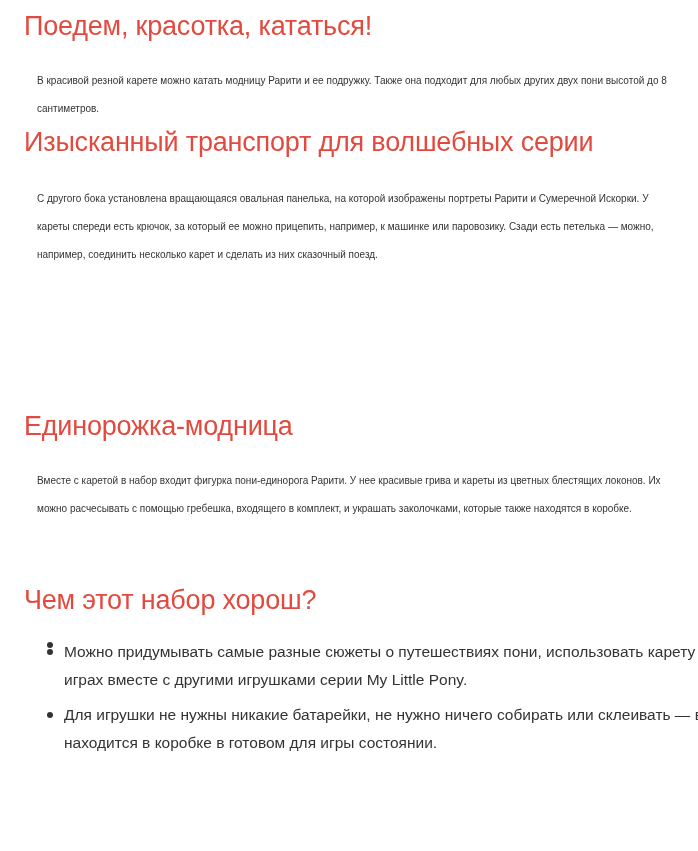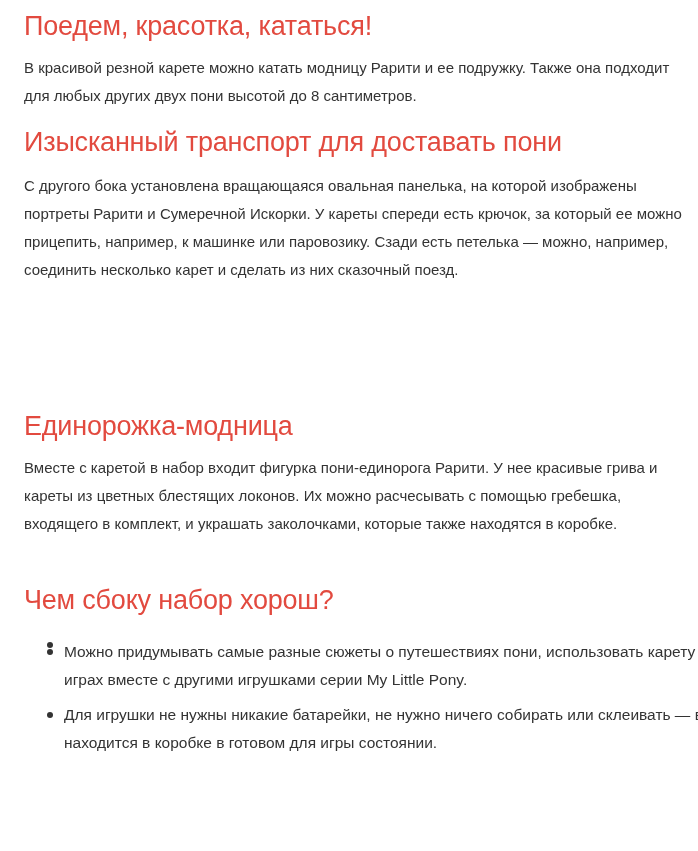--- a/index.html
+++ b/index.html
@@ -23,23 +23,23 @@
       font-family: "Liberation Sans", sans-serif;
       font-weight: normal;
       color: #e24a3f;
       font-size: 27px;
       line-height: 32px;
       margin: 0;
       letter-spacing: -0.2px;
       text-align: right;
     }
     p.body-text {
-      font-size: 15px;
+      font-size: 10px;
       line-height: 28px;
-      margin: 0;
+      margin: 13px;
       color: #333333;
     }
     ul.feature-list {
       list-style: none;
       margin: 0;
       padding: 0 0 0 40px;
     }
     ul.feature-list li {
       position: relative;
       font-size: 15.5px;
@@ -68,31 +68,31 @@
 </head>
 <body>
 
 <div class="article">
 
   <h2 id="s1-title" class="section-title">Поедем, красотка, кататься!</h2>
   <div id="s1-text">
     <p class="body-text">В красивой резной карете можно катать модницу Рарити и ее подружку. Также она подходит для любых других двух пони высотой до 8 сантиметров.</p>
   </div>
 
-  <h2 id="s2-title" class="section-title">Изысканный транспорт для доставать пони</h2>
+  <h2 id="s2-title" class="section-title">Изысканный транспорт для волшебных серии</h2>
   <div id="s2-text">
     <p class="body-text">С другого бока установлена вращающаяся овальная панелька, на которой изображены портреты Рарити и Сумеречной Искорки. У кареты спереди есть крючок, за который ее можно прицепить, например, к машинке или паровозику. Сзади есть петелька — можно, например, соединить несколько карет и сделать из них сказочный поезд.</p>
   </div>
 
   <h2 id="s3-title" class="section-title">Единорожка-модница</h2>
   <div id="s3-text">
     <p class="body-text">Вместе с каретой в набор входит фигурка пони-единорога Рарити. У нее красивые грива и кареты из цветных блестящих локонов. Их можно расчесывать с помощью гребешка, входящего в комплект, и украшать заколочками, которые также находятся в коробке.</p>
   </div>
 
-  <h2 id="s4-title" class="section-title">Чем сбоку набор хорош?</h2>
+  <h2 id="s4-title" class="section-title">Чем этот набор хорош?</h2>
   <ul id="s4-list" class="feature-list">
     <li>
       <span class="bullet"></span>
     </li>
     <li>
       <span class="bullet"></span>
       <span>Можно придумывать самые разные сюжеты о путешествиях пони, использовать карету в играх вместе с другими игрушками серии My Little Pony.</span>
     </li>
     <li>
       <span class="bullet"></span>

